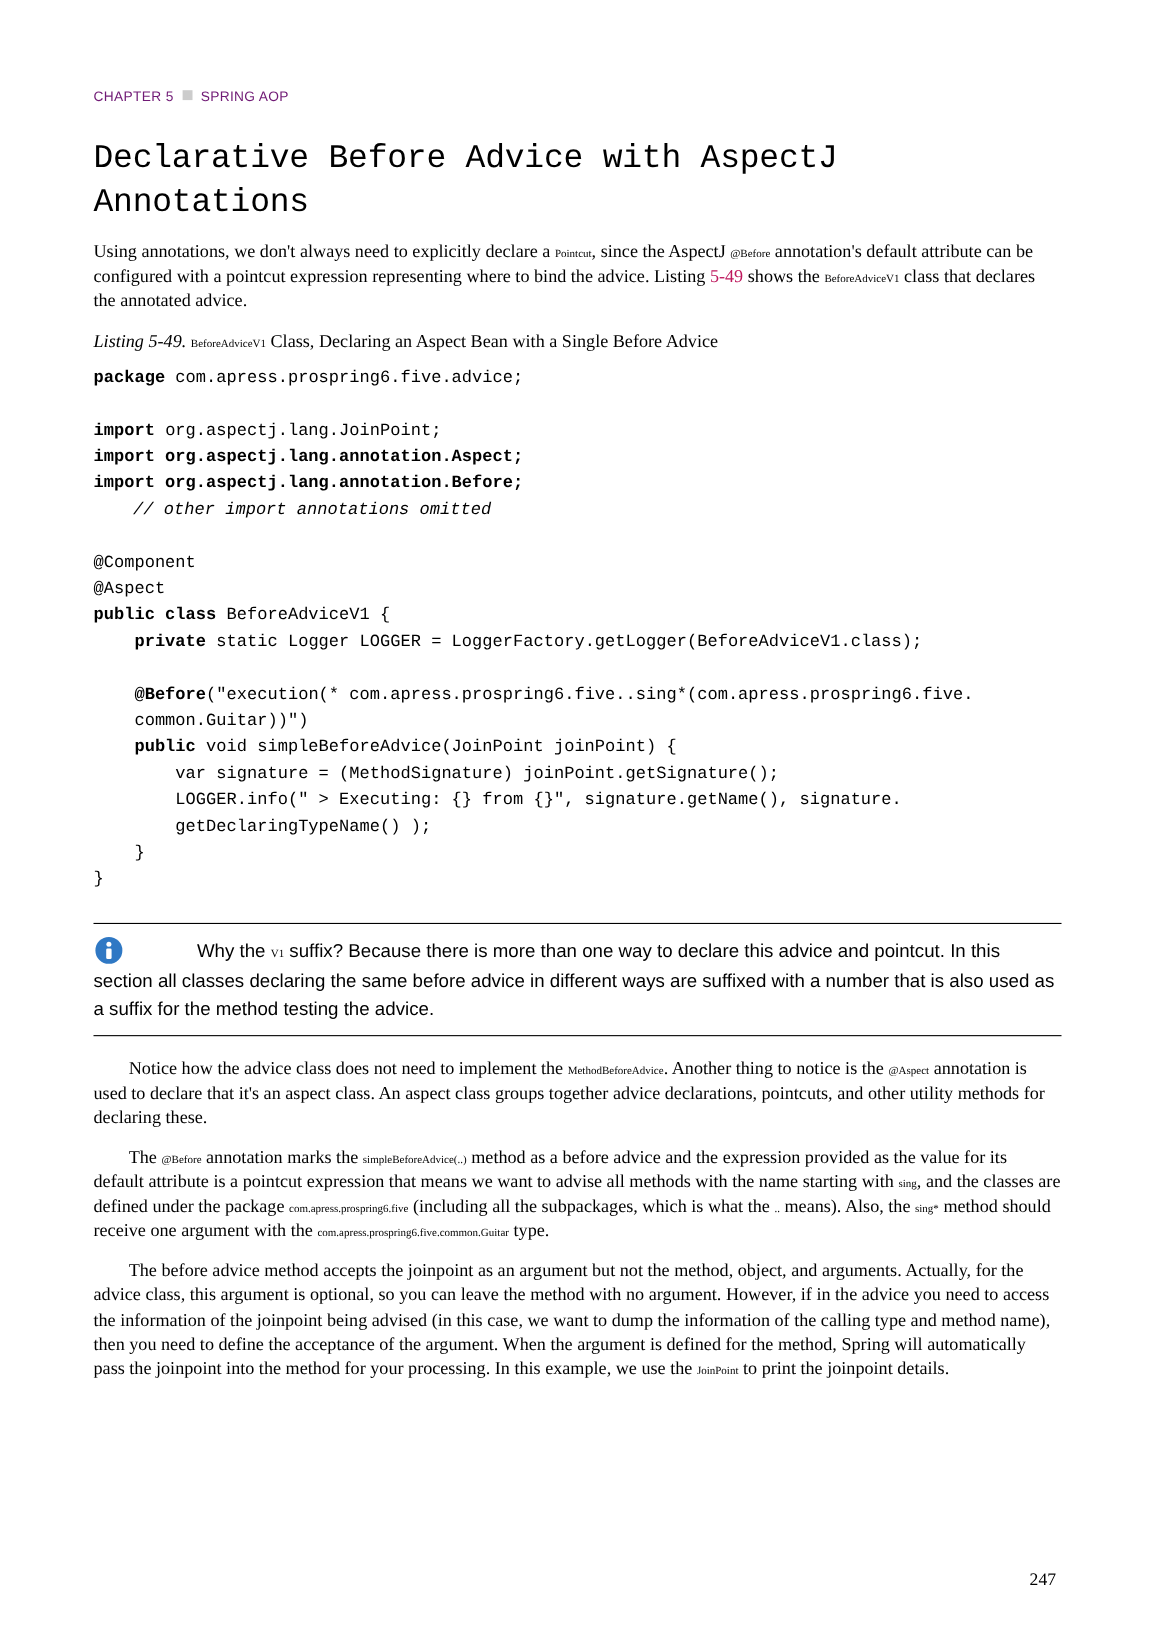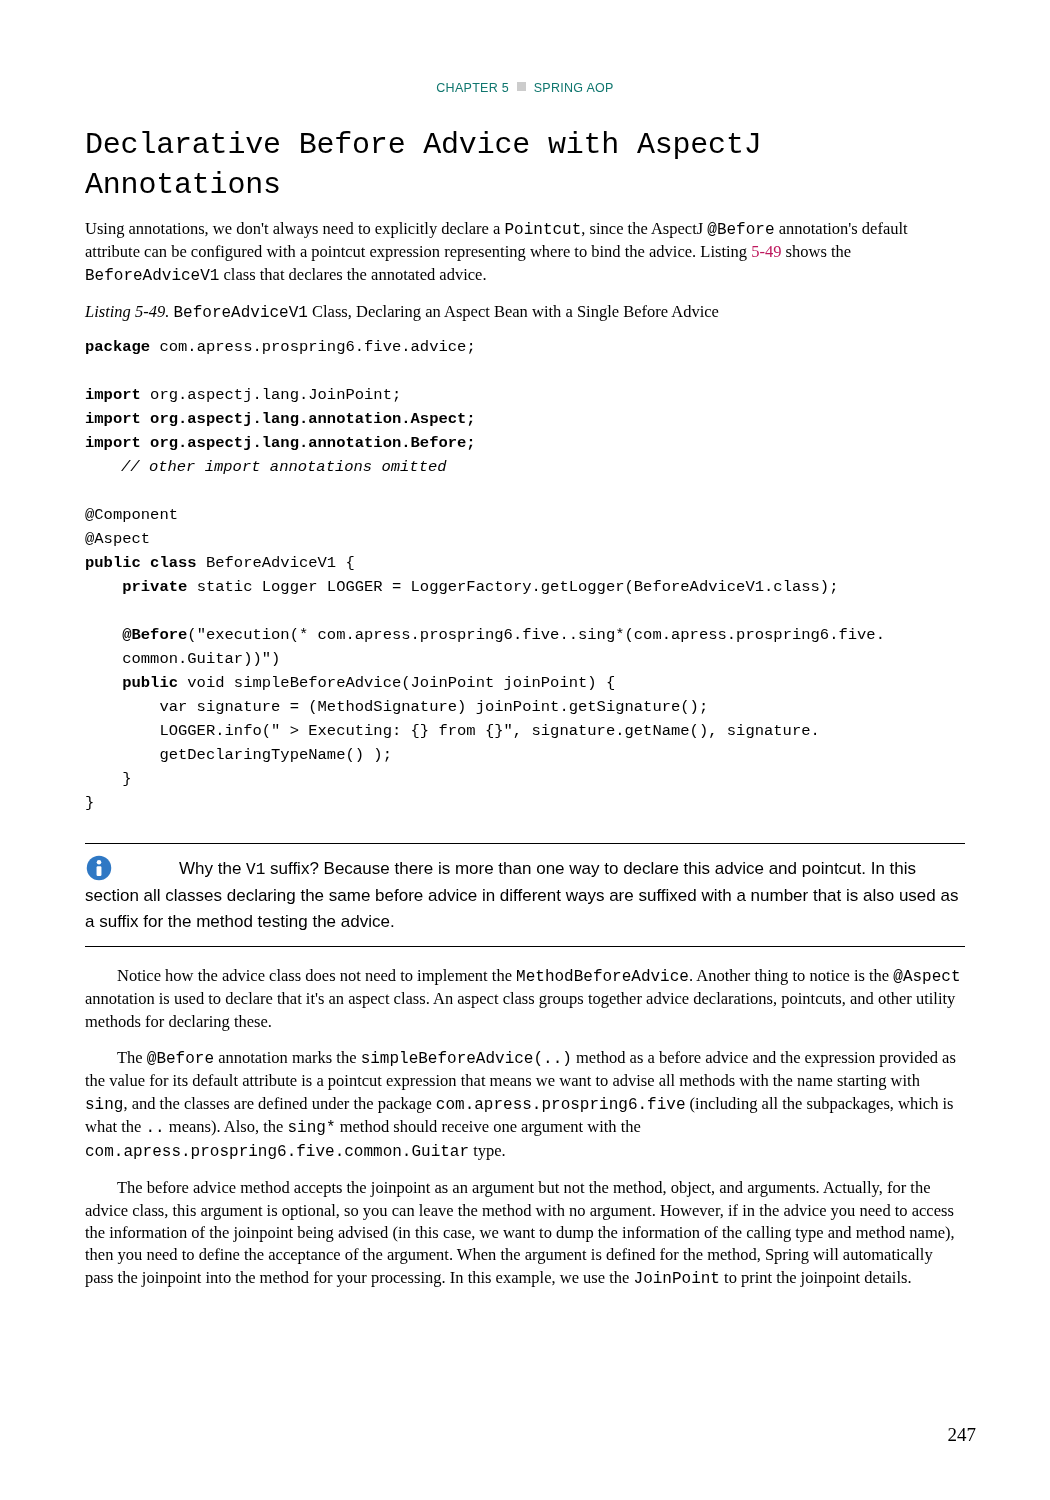--- a/index.html
+++ b/index.html
@@ -9,40 +9,40 @@
     height: 1500px;
     padding: 80px 85px 60px 85px;
     font-family: "Times New Roman", "Liberation Serif", Georgia, serif;
     color: #000;
     line-height: 1.35;
   }
   .running-head {
     font-family: "Helvetica Neue", Arial, sans-serif;
     font-size: 12.5px;
     letter-spacing: 0.3px;
-    text-align: center;
-    color: #0f766e;
+    text-align: left;
+    color: #701a75;
     margin-bottom: 28px;
   }
   .running-head .sq {
     display: inline-block;
     width: 9px; height: 9px;
     background: #ccc;
     margin: 0 4px;
     vertical-align: 1px;
   }
   h2.section {
     font-family: Liberation Mono, monospace;
     font-weight: 400;
     font-size: 30px;
     margin: 2px 0 12px 0;
     letter-spacing: -0.2px;
   }
   p.body { font-size: 16.5px; margin: 0 0 14px 0; }
-  p.body .kw, span.kw { font-family: Liberation Mono, monospace; font-size: 16px; }
+  p.body .kw, span.kw { font-family: Liberation Serif, serif; font-size: 10px; }
   a.link { color: #be185d; text-decoration: none; }
   .listing-title { font-size: 16.5px; margin: 10px 0 10px 0; }
   .listing-title .lead { font-style: italic; font-weight: normal; }
   pre.code {
     font-family: "Courier New", monospace;
     font-size: 15.5px;
     line-height: 1.55;
     white-space: pre;
     margin: 0 0 28px 0;
   }
@@ -60,23 +60,23 @@
     display: inline-block;
     width: 28px; height: 28px;
     vertical-align: -8px;
     margin-right: 8px;
   }
   .info-icon svg { width: 28px; height: 28px; display: block; }
   .indent { text-indent: 32px; }
   .pagenum {
     position: absolute;
     bottom: 52px;
-    right: 74px;
+    right: 90px;
     font-family: "Times New Roman", Georgia, serif;
-    font-size: 19px;
+    font-size: 16px;
     text-align: center;
   }
 </style>
 </head>
 <body>
 
 <div class="running-head">
   <span>CHAPTER 5</span>
   <span class="sq"></span>
   <span>SPRING AOP</span>

